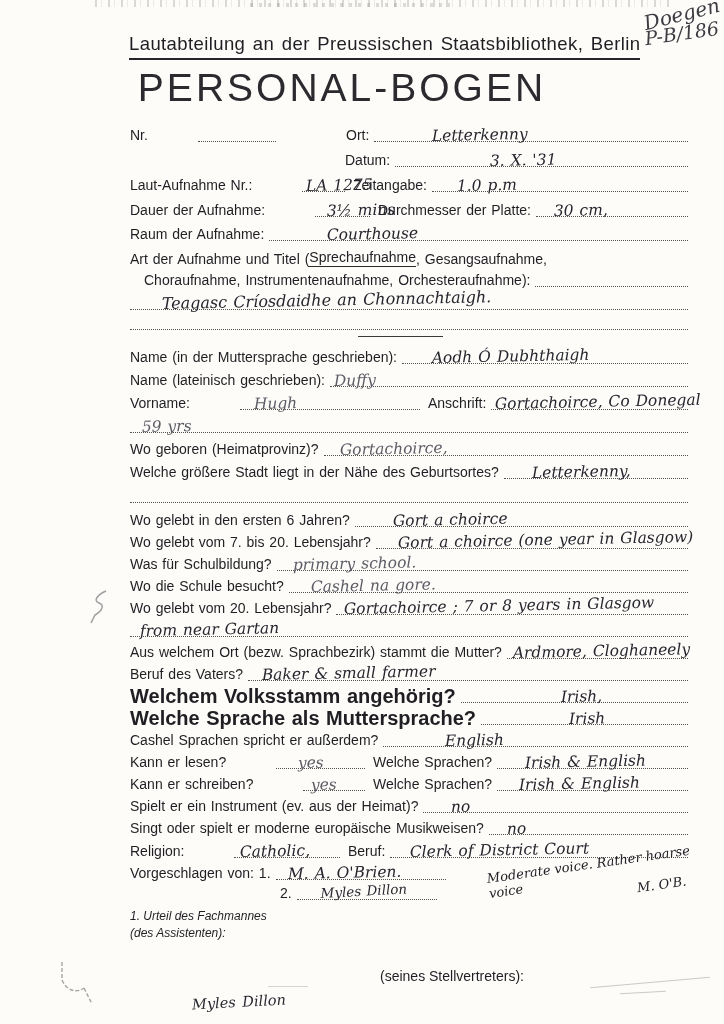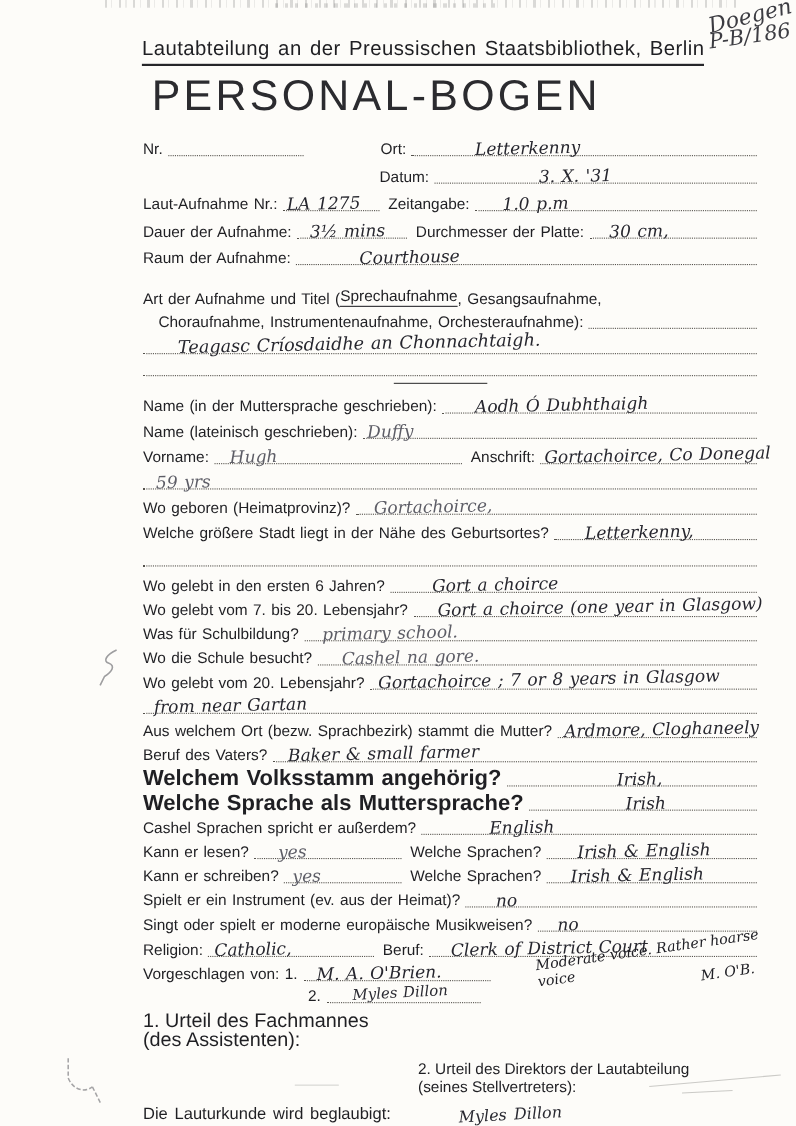--- a/index.html
+++ b/index.html
@@ -18,34 +18,34 @@
          letter-spacing:3px;font-weight:400;color:#2b2b2f;}
   .catalog{position:absolute;top:2px;right:4px;text-align:center;color:#3c3c42;
            font-family:"DejaVu Serif",serif;font-style:italic;}
   .catalog .l1{display:inline-block;transform:rotate(-14deg);font-size:20px;}
   .catalog .l2{display:block;transform:rotate(-8deg);font-size:19px;margin-top:-4px;}
   
   .form{position:absolute;left:130px;top:118px;width:558px;font-size:14px;}
   .row{display:flex;align-items:flex-end;height:23px;white-space:nowrap;word-spacing:1px;}
   .h25{height:25px;} .h24{height:24px;} .h22{height:22px;} .h21{height:21px;} .h20{height:20px;}
   .lbl{flex:none;padding-right:5px;line-height:16px;}
-  .grp{display:flex;align-items:flex-end;flex:none;padding-right:8px;}
+  .grp{display:flex;align-items:flex-end;flex:none;padding-right:8px;gap:45px;}
   .fill{flex:1;border-bottom:1.3px dotted #55524c;position:relative;height:17px;margin-bottom:1px;}
   .ffix{flex:none;}
   .bold .lbl{font-weight:bold;font-size:20px;}
   .hw{position:absolute;bottom:-4px;display:inline-block;font-family:"DejaVu Serif",serif;
       font-style:italic;font-size:15.5px;color:#26262e;white-space:nowrap;
       transform:rotate(-1.2deg);transform-origin:left bottom;}
   .pencil{color:#5d5d66;}
   .divider{width:85px;border-top:1.6px solid #3a3a3a;margin:5px 0 5px 228px;height:0;}
   .artline{display:flex;align-items:flex-end;white-space:nowrap;word-spacing:1px;}
   .u{border-bottom:1px solid #2a2a2e;padding-bottom:1px;}
   .stimme{display:flex;margin-top:7px;align-items:flex-start;}
   .stimme .slbl{flex:none;width:250px;font-size:15px;word-spacing:2px;}
-  .ucol{font-size:18px;line-height:17px;}
+  .ucol{font-size:12px;line-height:17px;font-style:italic;}
   .urteil2{margin-left:250px;margin-top:9px;font-size:14px;line-height:17px;}
   .beglaubigt{display:flex;align-items:flex-start;margin-top:7px;font-size:15px;word-spacing:2px;}
   .sig{display:inline-block;font-family:"DejaVu Serif",serif;font-style:italic;font-size:14.5px;
        color:#2a2a32;transform:rotate(-3deg);white-space:nowrap;}
   .note{position:absolute;left:488px;top:856px;width:215px;transform:rotate(-8deg);
         font-family:"DejaVu Serif",serif;font-style:italic;font-size:13px;line-height:15px;
         color:#202026;}
   .note .init{display:block;text-align:right;padding-right:18px;}
   .mark{position:absolute;opacity:.7;}
   .faintline{position:absolute;border-top:1px solid #9a9a96;opacity:.5;}
@@ -115,21 +115,21 @@
       </span>
     </div>
 
     <div class="row h24">
       <span class="lbl">Raum der Aufnahme:</span>
       <span class="fill">
         <i class="hw" style="left:58px">Courthouse</i>
       </span>
     </div>
 
-    <div class="artline h21" style="margin-top:16px;height:21px">
+    <div class="artline h21" style="margin-top:4px;height:21px">
       <span>Art der Aufnahme und Titel (</span>
         <span class="u">Sprechaufnahme</span>
         <span>, Gesangsaufnahme,</span>
     </div>
     <div class="row h21">
       <span class="lbl" style="padding-left:14px">Choraufnahme, Instrumentenaufnahme, Orchesteraufnahme):</span>
       <span class="fill"></span>
     </div>
     <div class="row h23">
       <span class="fill">
@@ -314,26 +314,25 @@
       </span>
     </div>
 
     <div class="stimme">
       <span class="ucol">
         <span>1. Urteil des Fachmannes</span><br>
         <span>(des Assistenten):</span>
       </span>
     </div>
     <div class="urteil2">
-      <span>2. Urteil des Direktors der Lautabteilung</span><br>
+      <br>
       <span>(seines Stellvertreters):</span>
     </div>
 
     <div class="beglaubigt">
-      <span>Die Lauturkunde wird beglaubigt:</span>
       <span class="sig" style="margin-left:62px;margin-top:2px">Myles Dillon</span>
     </div>
 
   </div>
 
   <div class="note">
     <span>Moderate voice. Rather hoarse voice</span>
     <span class="init">M. O'B.</span>
   </div>
 

